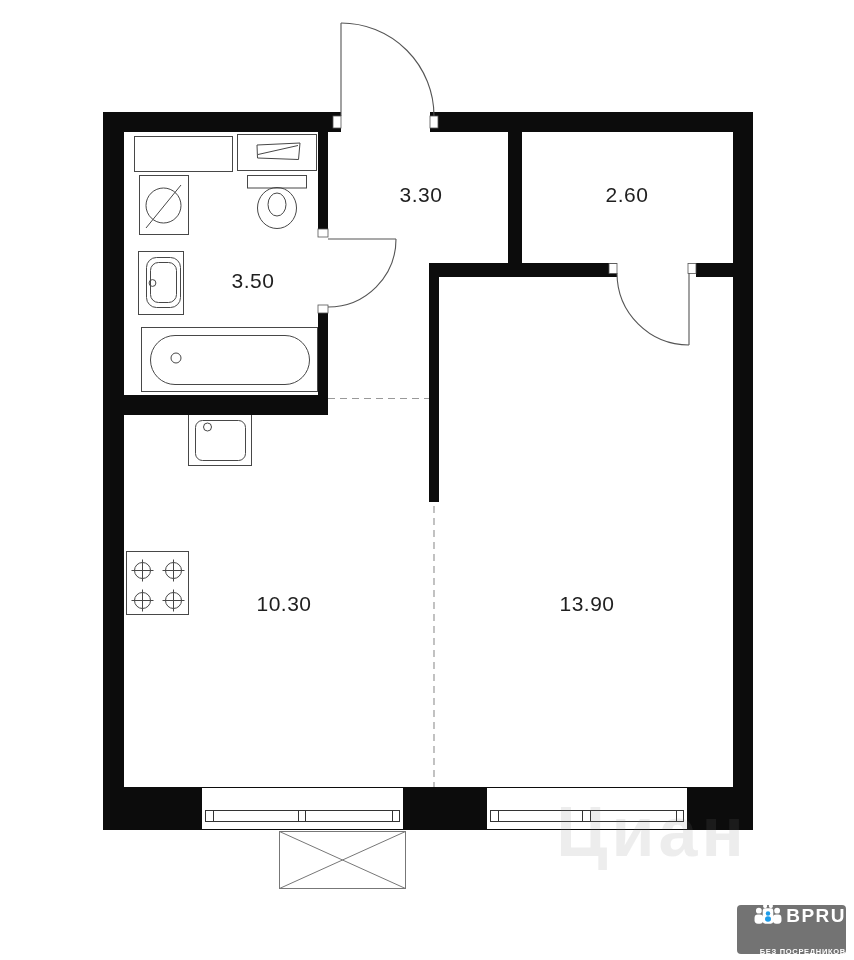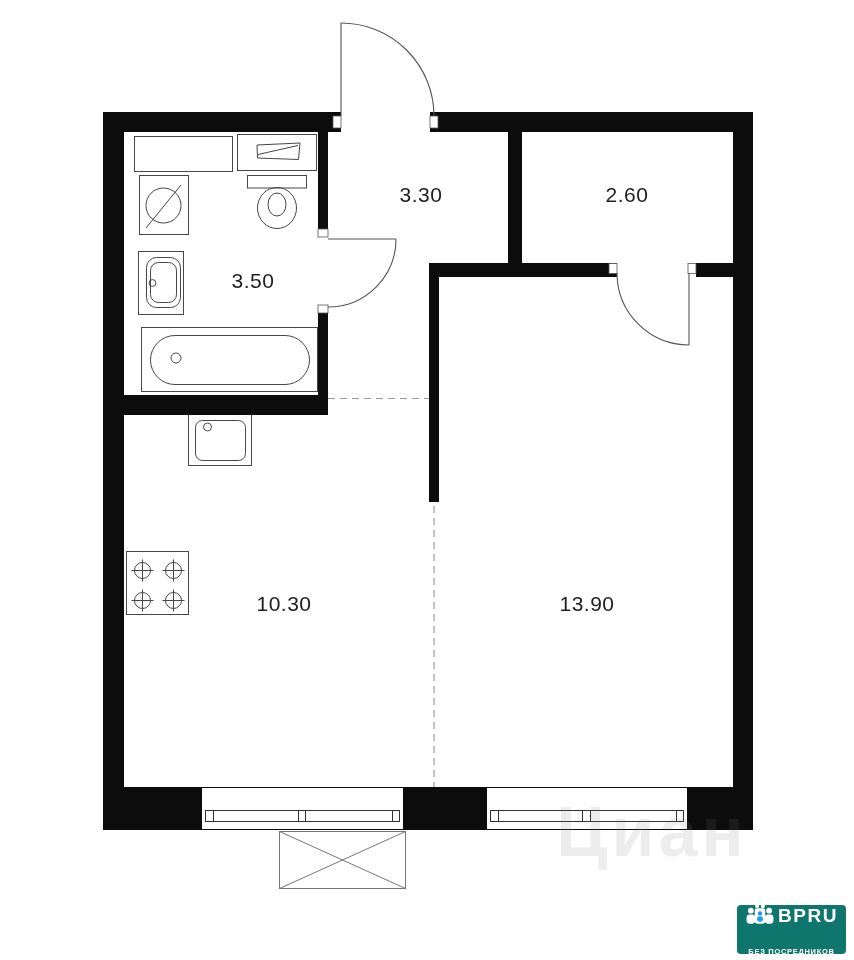--- a/index.html
+++ b/index.html
@@ -200,21 +200,21 @@
     <text class="room-label" x="421" y="202">3.30</text>
     <text class="room-label" x="627" y="202">2.60</text>
     <text class="room-label" x="284" y="611">10.30</text>
     <text class="room-label" x="587" y="611">13.90</text>
   </g>
 
   <text class="watermark-text" x="652" y="856" text-anchor="middle">Циан</text>
 </svg>
 
 
-<div class="logo" style="background-color: #0f766e;">
+<div class="logo" style="background-color: #737373; align-items: flex-end;">
   <div class="logo-row">
     <svg width="30" height="25" viewBox="0 0 30 26">
       <g fill="#ffffff">
         <circle cx="12" cy="3.2" r="2.2"></circle>
         <circle cx="18" cy="3.2" r="2.2"></circle>
         <circle cx="5.5" cy="8" r="3"></circle>
         <rect x="1" y="12" width="9" height="9.5" rx="3.5"></rect>
         <circle cx="24.5" cy="8" r="3"></circle>
         <rect x="20" y="12" width="9" height="9.5" rx="3.5"></rect>
         <rect x="9.5" y="5.5" width="11" height="16" rx="2.5"></rect>

